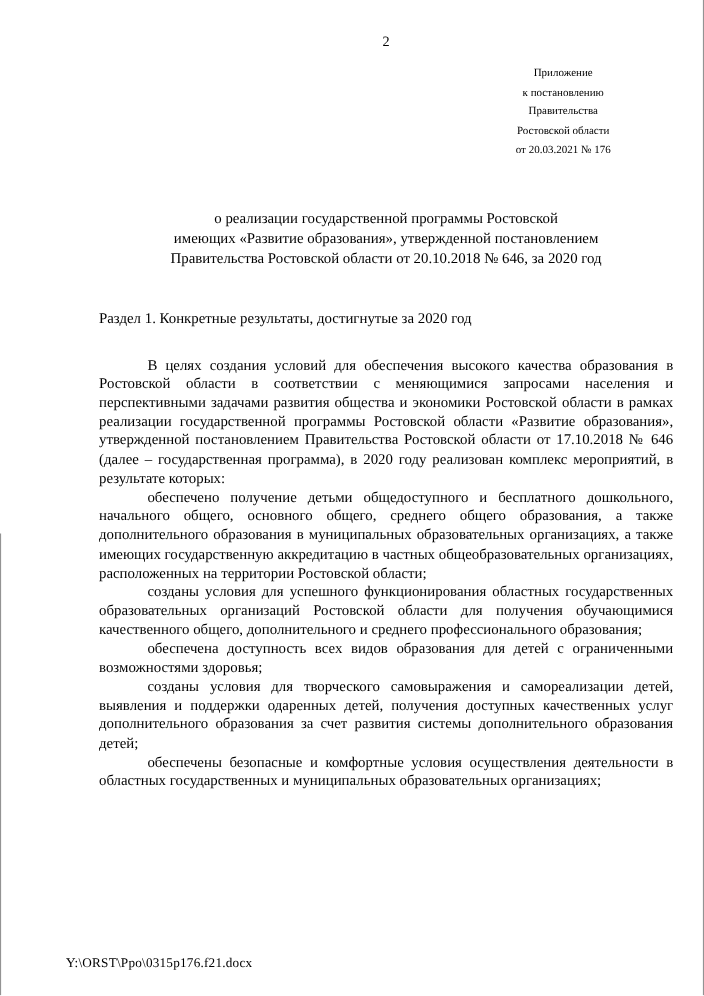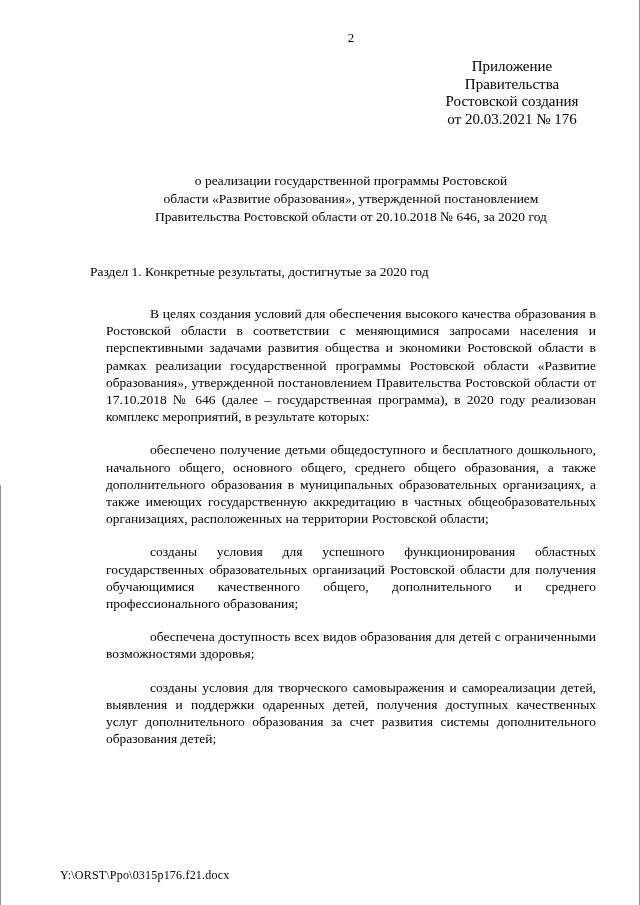--- a/index.html
+++ b/index.html
@@ -20,41 +20,41 @@
   }
   .page-number {
     text-align: center;
     font-size: 13px;
     margin-bottom: 12px;
   }
   .annex-block {
     margin-left: auto;
     width: 200px;
     text-align: center;
-    font-size: 15px;
+    font-size: 10px;
     line-height: 17.5px;
   }
   .title-block {
     margin-top: 44px;
     text-align: center;
     font-size: 13.5px;
     line-height: 18px;
   }
   .section-heading {
     margin-top: 38px;
     font-size: 13.5px;
   }
   .body-text {
     margin-top: 25px;
     font-size: 13.5px;
     line-height: 17.2px;
     text-align: justify;
   }
   .body-text p {
-    margin: 16px;
+    margin: 0;
     text-indent: 44px;
   }
   .footer-path {
     position: absolute;
     left: 60px;
     bottom: 22px;
     font-size: 12px;
     letter-spacing: 0.2px;
   }
   
@@ -82,36 +82,38 @@
 
 <div class="page">
 
   <div class="scan-edge-right"></div>
   <div class="scan-edge-left"></div>
 
   <div class="page-number">2</div>
 
   <div class="annex-block">
     <div>Приложение</div>
+    <div>к постановлению</div>
     <div>Правительства</div>
-    <div>Ростовской создания</div>
+    <div>Ростовской области</div>
     <div>от 20.03.2021 № 176</div>
   </div>
 
   <div class="title-block">
     <div>о реализации государственной программы Ростовской</div>
-    <div>области «Развитие образования», утвержденной постановлением</div>
+    <div>имеющих «Развитие образования», утвержденной постановлением</div>
     <div>Правительства Ростовской области от 20.10.2018 № 646, за 2020 год</div>
   </div>
 
   <div class="section-heading">Раздел 1. Конкретные результаты, достигнутые за 2020 год</div>
 
   <div class="body-text">
     <p>В целях создания условий для обеспечения высокого качества образования в Ростовской области в соответствии с меняющимися запросами населения и перспективными задачами развития общества и экономики Ростовской области в рамках реализации государственной программы Ростовской области «Развитие образования», утвержденной постановлением Правительства Ростовской области от 17.10.2018 № 646 (далее – государственная программа), в 2020 году реализован комплекс мероприятий, в результате которых:</p>
     <p>обеспечено получение детьми общедоступного и бесплатного дошкольного, начального общего, основного общего, среднего общего образования, а также дополнительного образования в муниципальных образовательных организациях, а также имеющих государственную аккредитацию в частных общеобразовательных организациях, расположенных на территории Ростовской области;</p>
     <p>созданы условия для успешного функционирования областных государственных образовательных организаций Ростовской области для получения обучающимися качественного общего, дополнительного и среднего профессионального образования;</p>
     <p>обеспечена доступность всех видов образования для детей с ограниченными возможностями здоровья;</p>
     <p>созданы условия для творческого самовыражения и самореализации детей, выявления и поддержки одаренных детей, получения доступных качественных услуг дополнительного образования за счет развития системы дополнительного образования детей;</p>
+    <p>обеспечены безопасные и комфортные условия осуществления деятельности в областных государственных и муниципальных образовательных организациях;</p>
   </div>
 
   <div class="footer-path">Y:\ORST\Ppo\0315p176.f21.docx</div>
 
 </div>
 
 </body></html>

